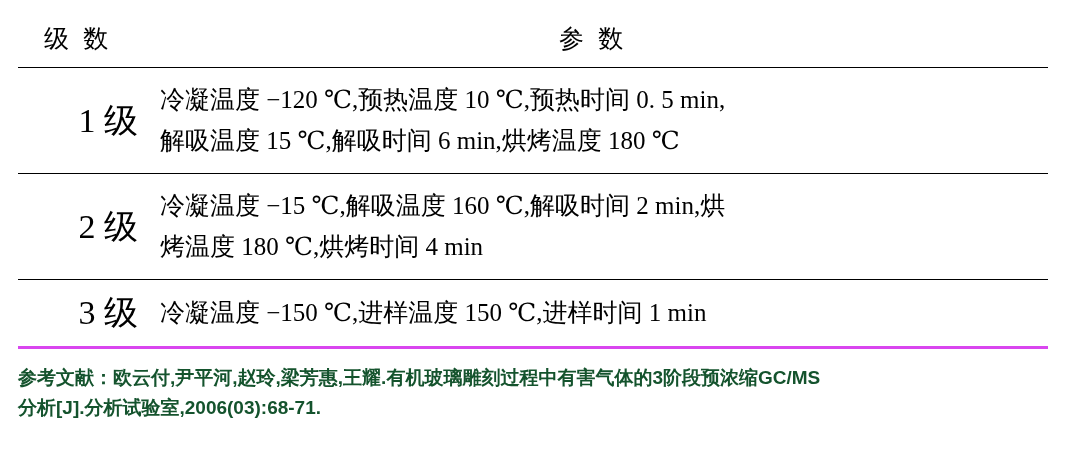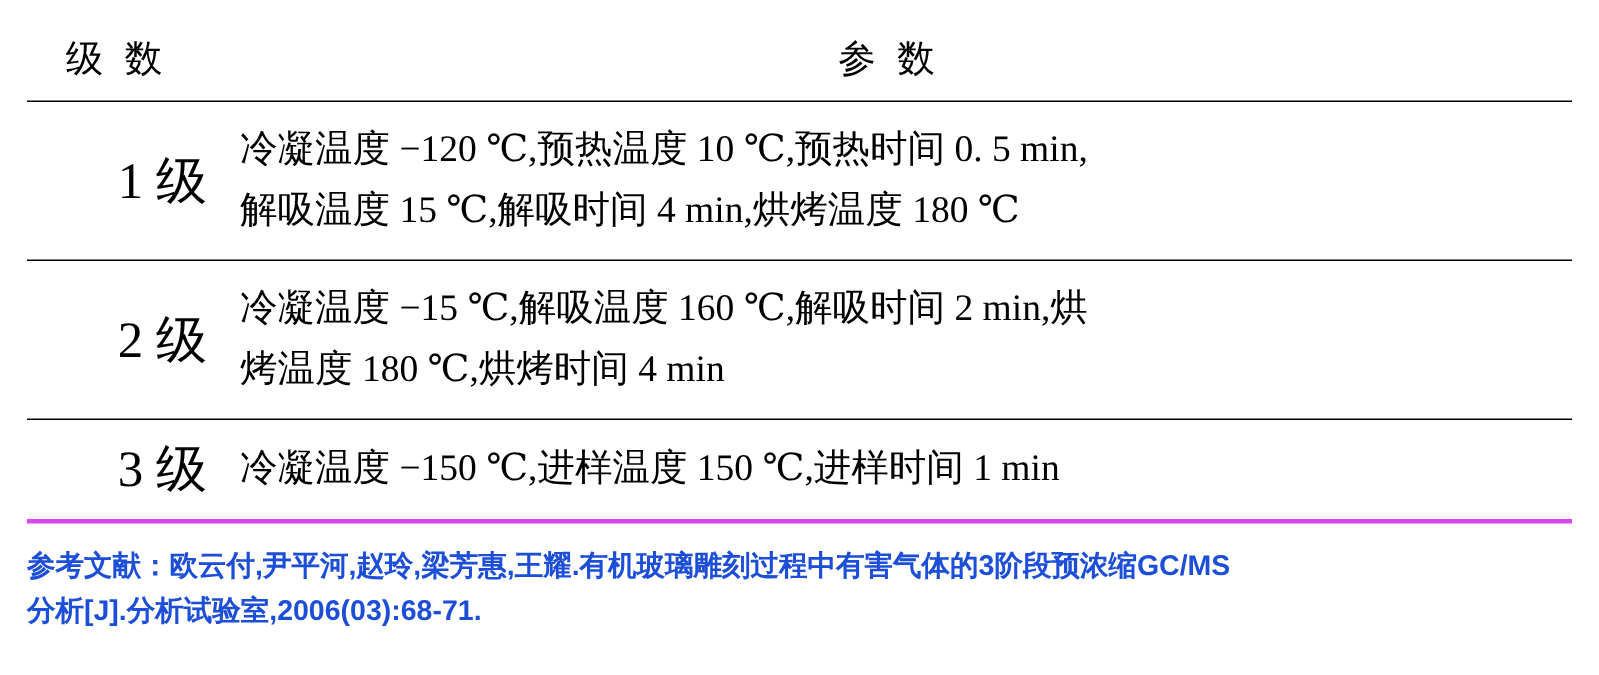--- a/index.html
+++ b/index.html
@@ -61,21 +61,21 @@
     display: block;
     white-space: nowrap;
   }
   .ref {
     margin-top: 14px;
     width: 1030px;
     font-family: "Liberation Sans", "DejaVu Sans", sans-serif;
     font-size: 19px;
     font-weight: bold;
     line-height: 1.6;
-    color: #1d4ed8;
+    color: #14532d;
   }
   .ref .ln { display: block; }
 </style>
 </head>
 <body>
 
 <div class="page">
 
   <table class="param-table">
     <colgroup>
@@ -86,21 +86,21 @@
       <tr class="rule-top rule-head">
         <th class="head-cell">级 数</th>
         <th class="head-cell">参 数</th>
       </tr>
     </thead>
     <tbody>
       <tr class="rule-mid">
         <td class="level-cell">1 级</td>
         <td class="param-cell">
           <span class="ln">冷凝温度 −120 ℃,预热温度 10 ℃,预热时间 0. 5 min,</span>
-          <span class="ln">解吸温度 15 ℃,解吸时间 4 min,烘烤温度 180 ℃</span>
+          <span class="ln">解吸温度 15 ℃,解吸时间 6 min,烘烤温度 180 ℃</span>
         </td>
       </tr>
       <tr class="rule-mid">
         <td class="level-cell">2 级</td>
         <td class="param-cell">
           <span class="ln">冷凝温度 −15 ℃,解吸温度 160 ℃,解吸时间 2 min,烘</span>
           <span class="ln">烤温度 180 ℃,烘烤时间 4 min</span>
         </td>
       </tr>
       <tr class="rule-mid rule-bottom">

